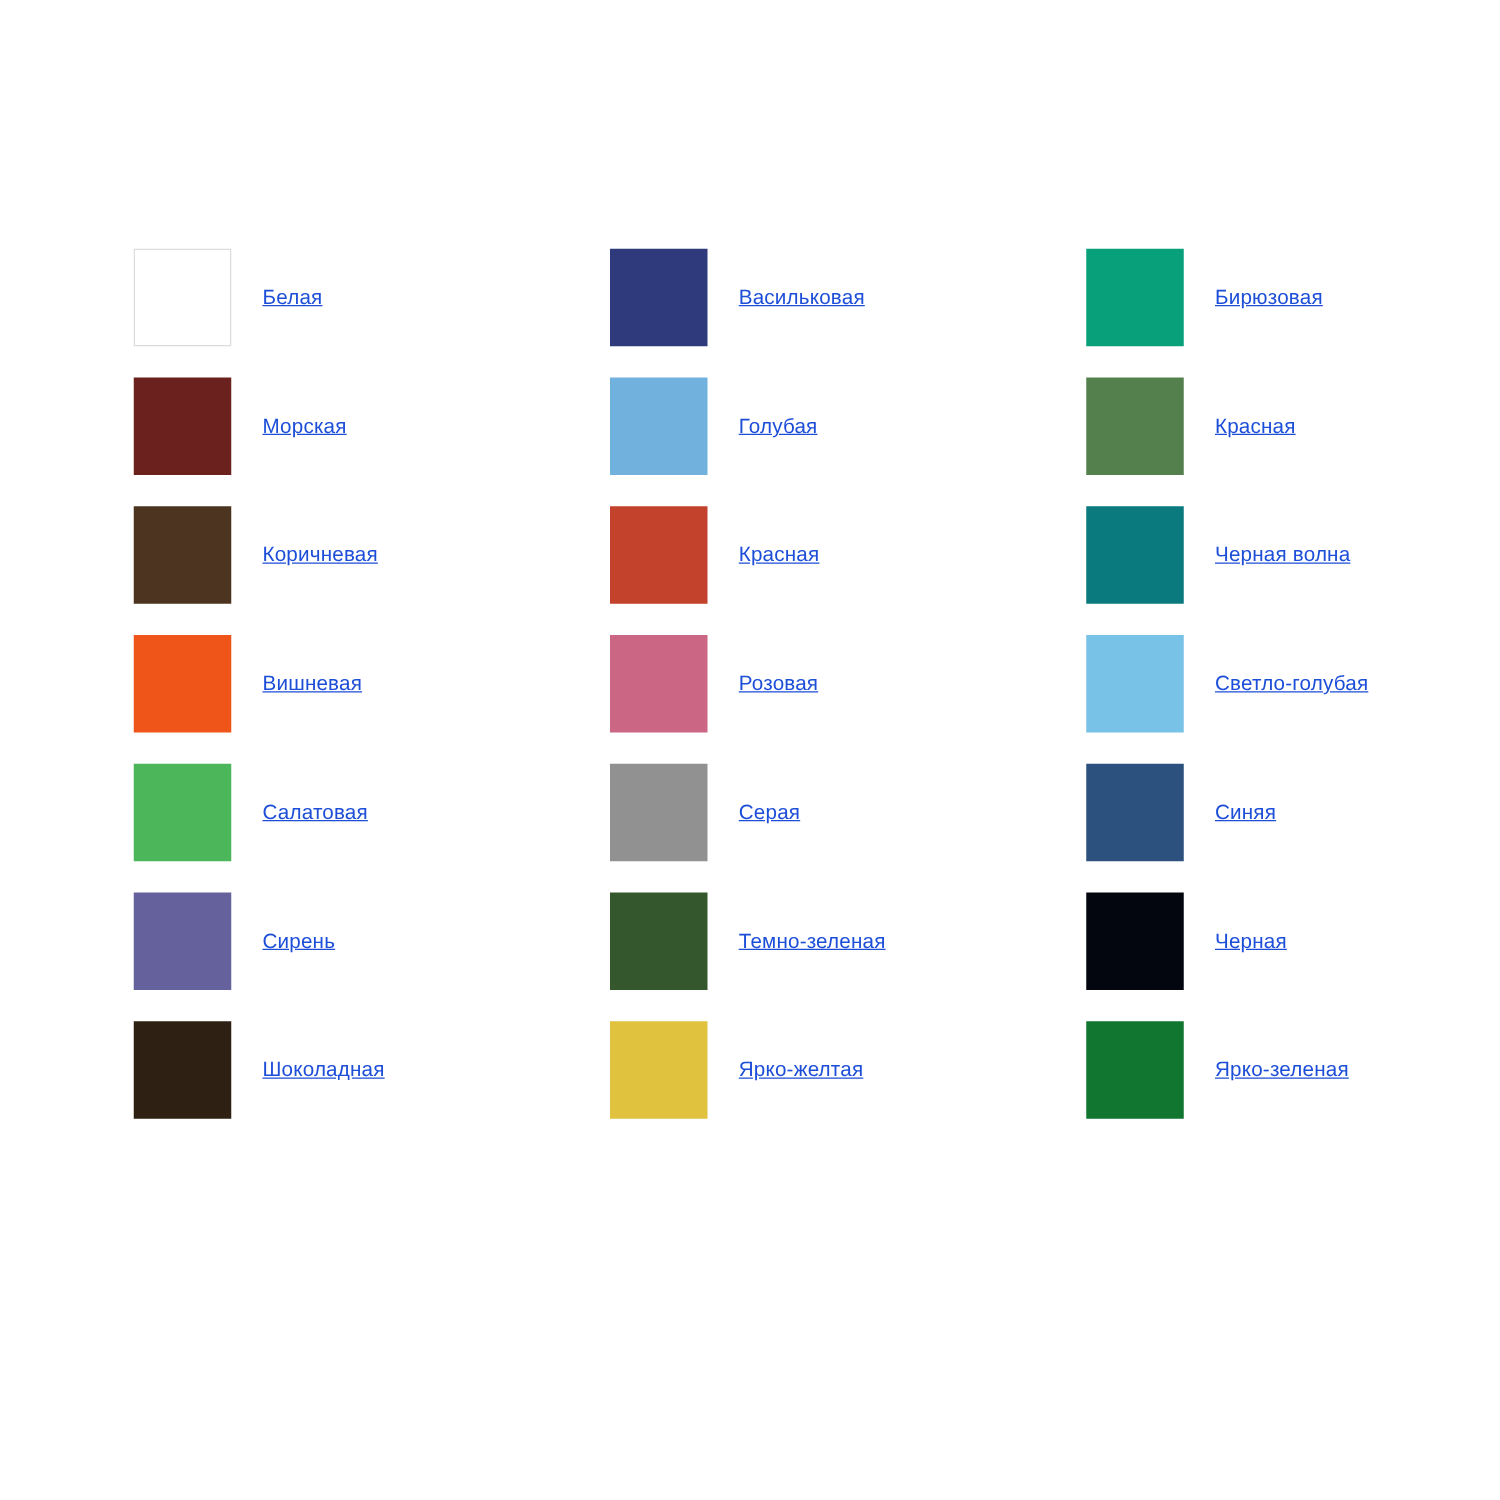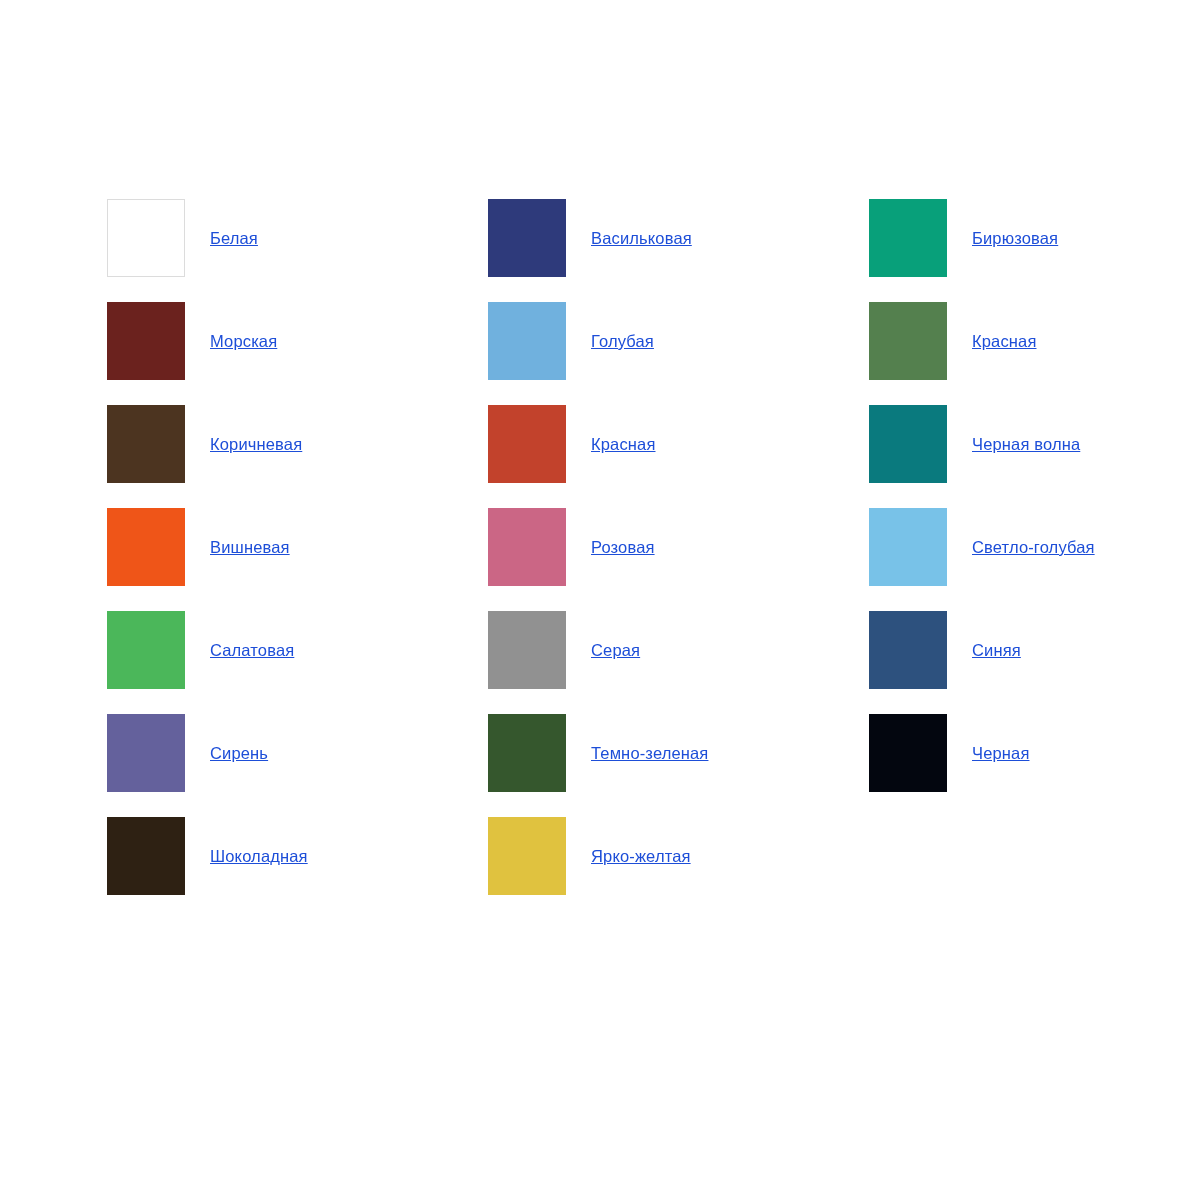--- a/index.html
+++ b/index.html
@@ -146,16 +146,20 @@
         <div class="color-label">Черная</div>
       </div>
       <div class="color-item">
         <div class="swatch" style="background: rgb(46, 33, 19);"></div>
         <div class="color-label">Шоколадная</div>
       </div>
       <div class="color-item">
         <div class="swatch" style="background: rgb(224, 194, 63);"></div>
         <div class="color-label">Ярко-желтая</div>
       </div>
+      <div class="color-item">
+        <div class="swatch" style="background: rgb(17, 118, 47);"></div>
+        <div class="color-label">Ярко-зеленая</div>
+      </div>
       <div class="empty-cell"></div>
       <div class="empty-cell"></div>
     </div>
 </div>
 
 </body></html>

